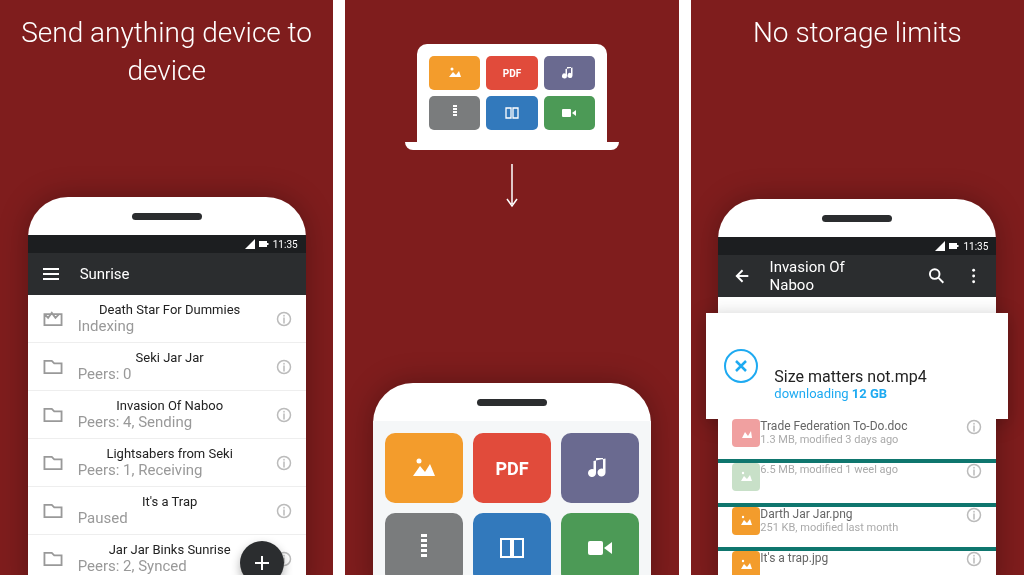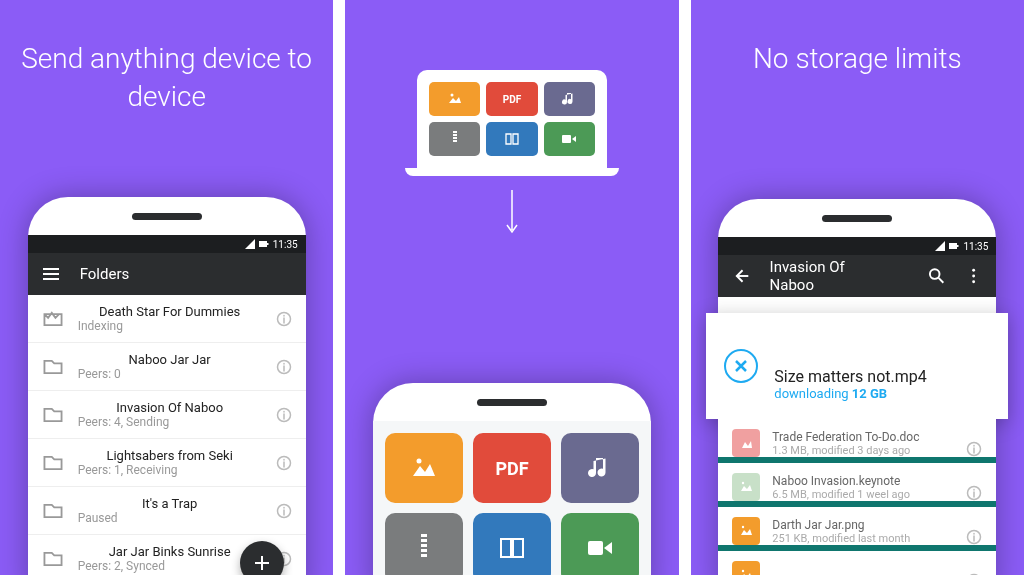--- a/index.html
+++ b/index.html
@@ -6,24 +6,24 @@
 body {
   width: 1024px;
   height: 575px;
   background: #fff;
   display: flex;
   gap: 12px;
   font-family: -apple-system, BlinkMacSystemFont, "Segoe UI", Roboto, Arial, sans-serif;
 }
 .panel {
   flex: 1;
-  background: #8b5cf6;
+  background: #7f1d1d;
   position: relative;
   overflow: hidden;
-  padding-top: 40px;
+  padding-top: 14px;
 }
 .headline {
   color: #fff;
   font-size: 28px;
   font-weight: 300;
   text-align: center;
   line-height: 1.35;
   margin-bottom: 20px;
   padding: 0 20px;
 }
@@ -85,21 +85,21 @@
   height: 48px;
   border-bottom: 1px solid #eee;
   display:flex;
   align-items:center;
   padding: 0 14px;
   gap: 14px;
 }
 .folder-row svg.folder { width: 22px; height: 22px; stroke:#999; fill:none; stroke-width:1.5; }
 .folder-text { flex:1; overflow:hidden; }
 .folder-name { font-size: 13px; color:#222; white-space:nowrap; overflow:hidden; text-overflow:ellipsis;text-align:center; }
-.folder-sub { font-size: 12px; color:#999; }
+.folder-sub { font-size: 15px; color:#999; }
 .info-ic { width:16px; height:16px; fill:none; stroke:#bbb; stroke-width:1.5; flex-shrink:0; }
 
 .fab {
   position:absolute;
   right: 22px;
   bottom: 10px;
   width: 44px;
   height: 44px;
   border-radius: 50%;
   background: #2b2d2f;
@@ -181,25 +181,24 @@
   align-items:center;
   justify-content:center;
 }
 .close-circle svg { width:14px; height:14px; stroke:#1eaaf1; stroke-width:2.5; fill:none; }
 .download-title { font-size: 16px; color:#222;margin-top:36px; }
 .download-sub { font-size: 13px; color:#1eaaf1; }
 .download-sub b { font-weight:700; }
 
 .file-row {
   height: 44px;
-  border-bottom: 6px solid #0f766e;
-  display:flex;
-  align-items:flex-end;
+  border-bottom: 4px solid #0f766e;
+  display:flex;
+  align-items:flex-start;
   padding: 0 14px;
-  gap: 12px;
 }
 .file-thumb {
   width: 28px;
   height: 28px;
   border-radius: 4px;
   display:flex;
   align-items:center;
   justify-content:center;
 }
 .file-thumb svg { width:14px; height:14px; fill:#fff; }
@@ -233,42 +232,42 @@
       <svg viewBox="0 0 10 10">
           <rect x="0" y="2" width="8" height="6"></rect>
           <rect x="8" y="4" width="1.5" height="2"></rect>
         </svg>
       <span>11:35</span>
     </div>
     <div class="appbar">
       <svg viewBox="0 0 18 18">
           <path d="M1 4h16M1 9h16M1 14h16" stroke="#fff" stroke-width="2"></path>
         </svg>
-      <span>Folders</span>
+      <span>Sunrise</span>
     </div>
     <div style="position:relative; background:#fff; min-height:300px;">
     <div class="folder-row">
     <svg class="folder" viewBox="0 0 18 18">
             <path d="M2 5 h14 v9 h-14 Z M2 5 l3 3 l3 -4 l3 4 l3 -3"></path>
           </svg>
     <div class="folder-text">
       <div class="folder-name">Death Star For Dummies</div>
       <div class="folder-sub">Indexing</div>
     </div>
     <svg class="info-ic" viewBox="0 0 16 16">
             <circle cx="8" cy="8" r="6.5"></circle>
             <path d="M8 4.5 v0.5 M8 7 v5" stroke-linecap="round"></path>
           </svg>
   </div>
         <div class="folder-row">
     <svg class="folder" viewBox="0 0 18 18">
             <path d="M2 4 h6 l2 2 h6 v8 h-14 Z"></path>
           </svg>
     <div class="folder-text">
-      <div class="folder-name">Naboo Jar Jar</div>
+      <div class="folder-name">Seki Jar Jar</div>
       <div class="folder-sub">Peers: 0</div>
     </div>
     <svg class="info-ic" viewBox="0 0 16 16">
             <circle cx="8" cy="8" r="6.5"></circle>
             <path d="M8 4.5 v0.5 M8 7 v5" stroke-linecap="round"></path>
           </svg>
   </div>
         <div class="folder-row">
     <svg class="folder" viewBox="0 0 18 18">
             <path d="M2 4 h6 l2 2 h6 v8 h-14 Z"></path>
@@ -477,21 +476,20 @@
           </svg>
   </div>
         <div class="file-row">
     <div class="file-thumb c-teal">
             <svg viewBox="0 0 14 14">
               <path d="M2 11 L5 6 L8 9 L11 5 L13 11 Z"></path>
               <circle cx="4" cy="3" r="1.2"></circle>
             </svg>
           </div>
     <div class="t">
-      <div class="file-name">Naboo Invasion.keynote</div>
       <div class="file-meta">6.5 MB, modified 1 weel ago</div>
     </div>
     <svg class="info-ic" viewBox="0 0 16 16">
             <circle cx="8" cy="8" r="6.5"></circle>
             <path d="M8 4.5 v0.5 M8 7 v5" stroke-linecap="round"></path>
           </svg>
   </div>
         <div class="file-row">
     <div class="file-thumb c-orange">
             <svg viewBox="0 0 14 14">

